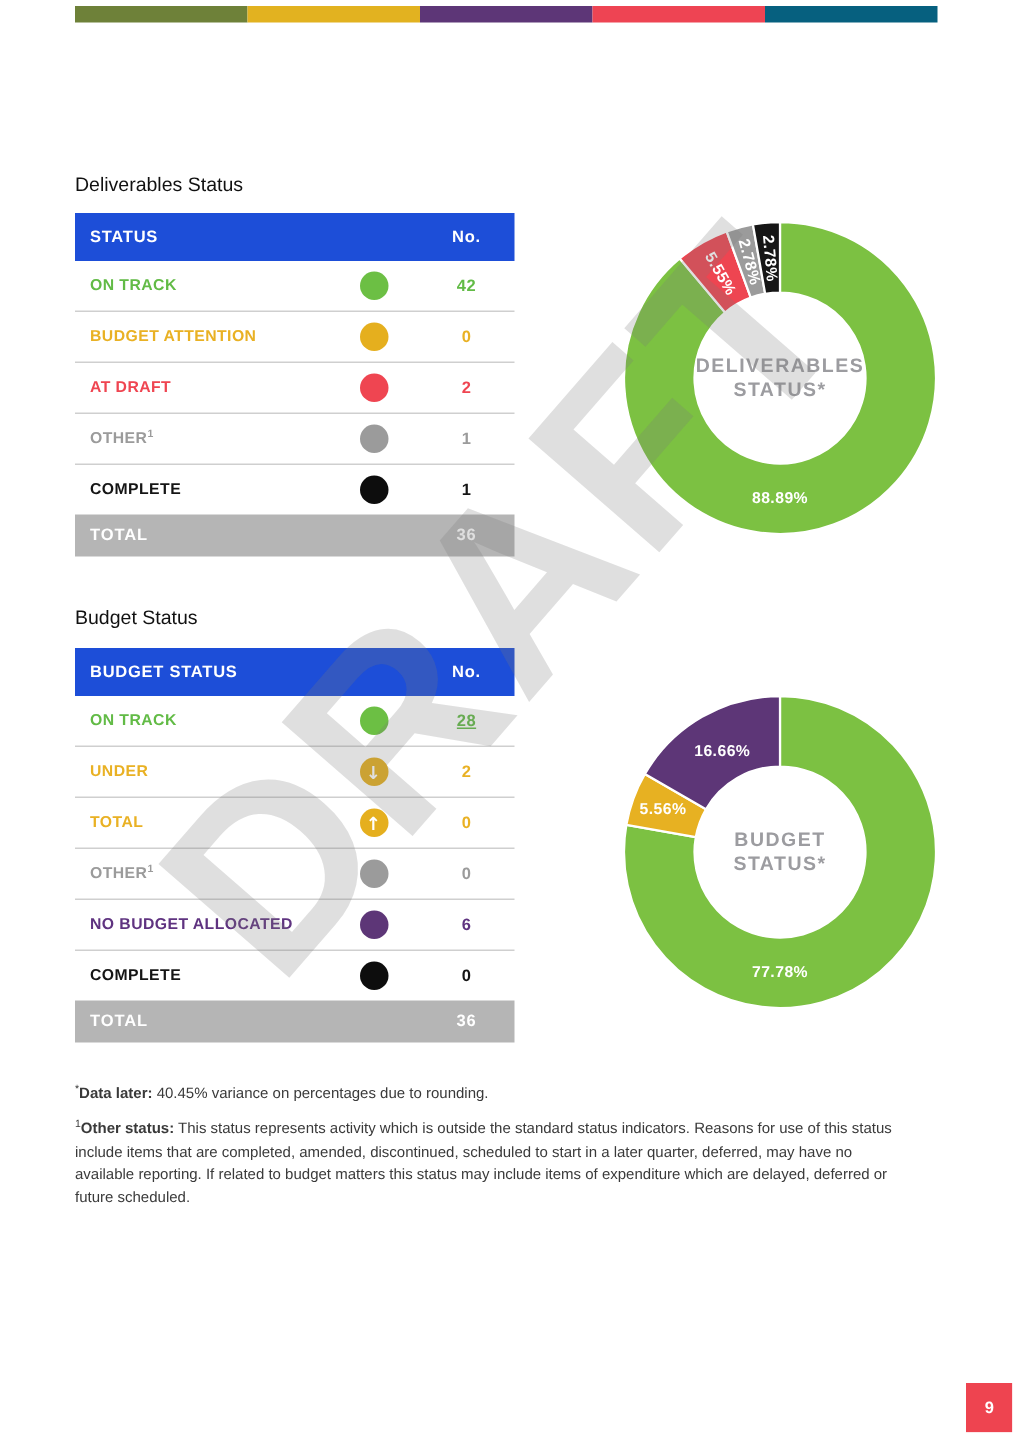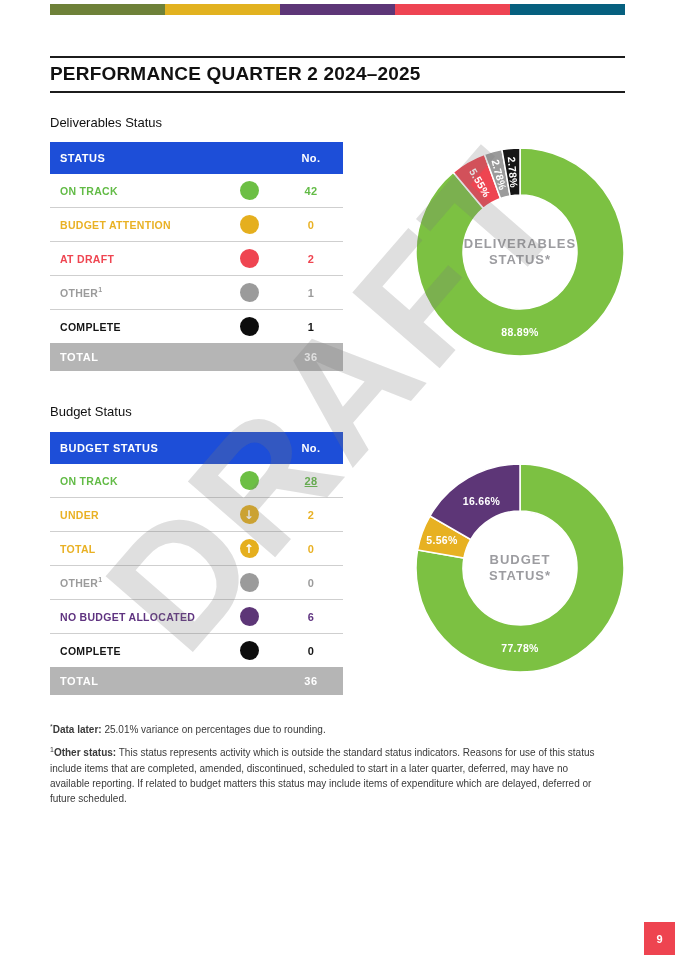--- a/index.html
+++ b/index.html
@@ -99,25 +99,20 @@
 
       <div class="seg" style="background-color: rgb(226, 178, 32);"></div>
 
       <div class="seg" style="background-color: rgb(93, 54, 119);"></div>
 
       <div class="seg" style="background-color: rgb(238, 68, 83);"></div>
 
       <div class="seg" style="background-color: rgb(6, 96, 127);"></div>
     </div>
 
-  <div class="title-wrap">
-    <div class="rule"></div>
-    <h1 class="page-title">PERFORMANCE QUARTER 2 2024–2025</h1>
-    <div class="rule thin"></div>
-  </div>
 
   <h2 class="section-heading" id="deliverables-heading">Deliverables Status</h2>
 
   <div class="status-table" id="deliverables-table">
     <div class="t-header">
       <span class="col-label">STATUS</span>
       <span class="col-no">No.</span>
     </div>
     <div class="t-rows">
 
@@ -248,21 +243,21 @@
       <path d="M105,1 A104,104 0 1 1 2.5799936867303472,86.94058952263929 L48.86595807830414,95.102053872985 A57,57 0 1 0 105,48 Z" fill="#7cc142" stroke="#ffffff" stroke-width="1.5"></path>
       <text x="105.00000000000001" y="185" text-anchor="middle" dominant-baseline="central" class="slice-label">77.78%</text>
       <path d="M2.5799936867303472,86.94058952263929 A104,104 0 0 1 14.933358006418388,52.999999999999986 L55.636551984287,76.5 A57,57 0 0 0 48.86595807830414,95.102053872985 Z" fill="#e7b122" stroke="#ffffff" stroke-width="1.5"></path>
       <text x="27.00551247476959" y="76.61232810396955" text-anchor="middle" dominant-baseline="central" class="slice-label">5.56%</text>
       <path d="M14.933358006418388,52.999999999999986 A104,104 0 0 1 104.99999999999997,1 L104.99999999999999,48 A57,57 0 0 0 55.636551984287,76.5 Z" fill="#5d3677" stroke="#ffffff" stroke-width="1.5"></path>
       <text x="66.49999999999997" y="38.316043908598246" text-anchor="middle" dominant-baseline="central" class="slice-label">16.66%</text>
       <text text-anchor="middle" class="donut-center-label"><tspan x="105" y="101">BUDGET</tspan><tspan x="105" y="117">STATUS*</tspan></text>
     </svg>
 
   <div class="footnotes">
-    <p><sup>*</sup><b>Data later:</b><span> 25.01% variance on percentages due to rounding.</span></p>
+    <p><sup>*</sup><b>Data later:</b><span> 40.45% variance on percentages due to rounding.</span></p>
     <p><sup>1</sup><b>Other status:</b><span> This status represents activity which is outside the standard status indicators. Reasons for use of this status include items that are completed, amended, discontinued, scheduled to start in a later quarter, deferred, may have no available reporting. If related to budget matters this status may include items of expenditure which are delayed, deferred or future scheduled.</span></p>
   </div>
 
   <div class="watermark">DRAFT</div>
 
   <div class="page-num" style="background-color: rgb(238, 68, 80);">9</div>
 
 </div>
 
 </body></html>

